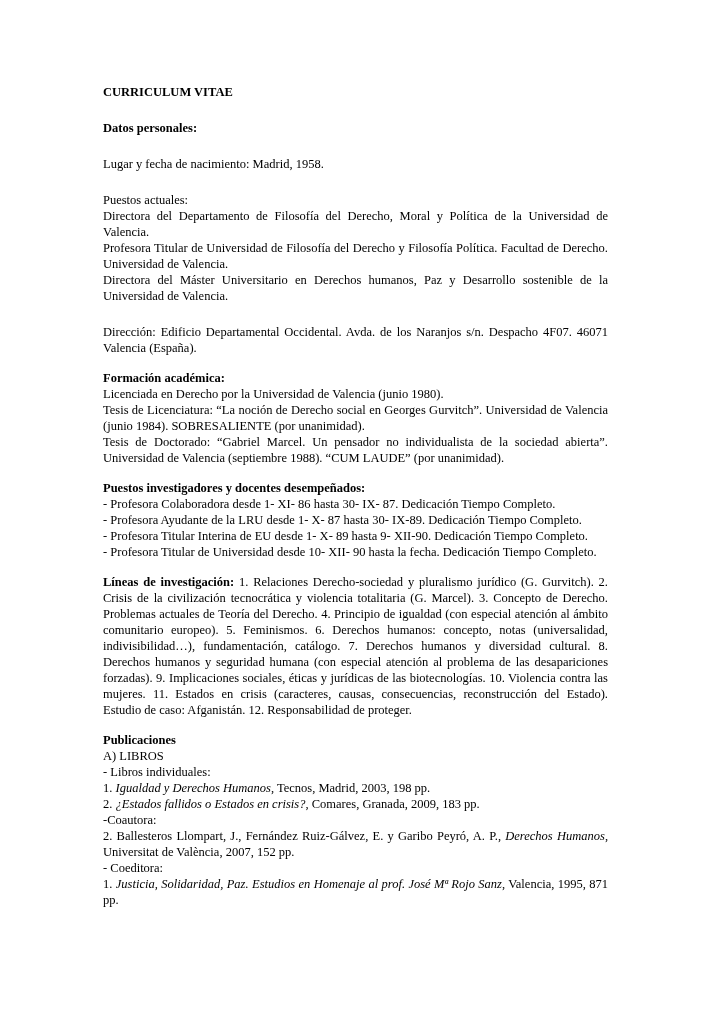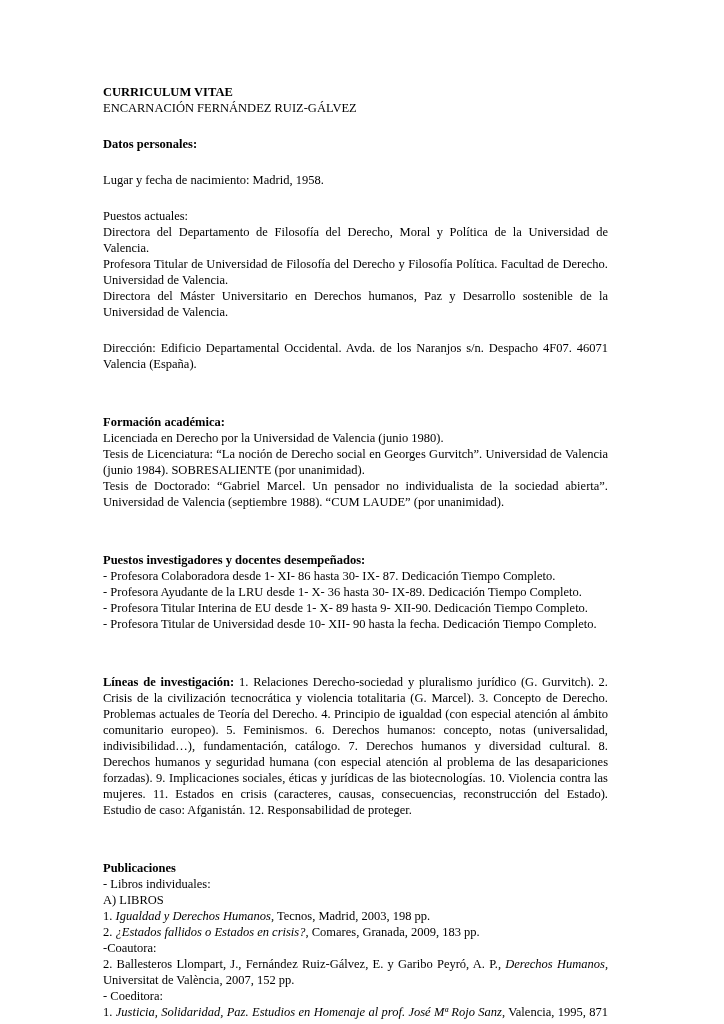--- a/index.html
+++ b/index.html
@@ -12,31 +12,30 @@
     font-size: 12.5px;
     line-height: 16px;
     color: #000000;
     overflow: hidden;
   }
   .page { width: 712px; height: 1024px; padding: 84px 104px 50px 103px; background: #ffffff; }
   p { margin: 0; }
   .b { font-weight: bold; }
   .j { text-align: justify; }
   .gap { margin-top: 20px; }
-  .gap2 { margin-top: 42px; }
+  .gap2 { margin-top: 14px; }
   em { }
 </style>
 </head>
 <body>
 
 <div class="page">
 
   <header>
     <p class="b">CURRICULUM VITAE</p>
-    <p>ENCARNACIÓN FERNÁNDEZ RUIZ-GÁLVEZ</p>
   </header>
 
   <section>
     <p class="b gap">Datos personales:</p>
     <p class="gap">Lugar y fecha de nacimiento: Madrid, 1958.</p>
 
     <div class="gap">
       <p>Puestos actuales:</p>
       <p class="j">Directora del Departamento de Filosofía del Derecho, Moral y Política de la Universidad de Valencia.</p>
       <p class="j">Profesora Titular de Universidad de Filosofía del Derecho y Filosofía Política. Facultad de Derecho. Universidad de Valencia.</p>
@@ -50,31 +49,31 @@
   <section class="gap2">
     <p class="b">Formación académica:</p>
     <p class="j">Licenciada en Derecho por la Universidad de Valencia (junio 1980).</p>
     <p class="j">Tesis de Licenciatura: “La noción de Derecho social en Georges Gurvitch”. Universidad de Valencia (junio 1984). SOBRESALIENTE (por unanimidad).</p>
     <p class="j">Tesis de Doctorado: “Gabriel Marcel. Un pensador no individualista de la sociedad abierta”. Universidad de Valencia (septiembre 1988). “CUM LAUDE” (por unanimidad).</p>
   </section>
 
   <section class="gap2">
     <p class="b">Puestos investigadores y docentes desempeñados:</p>
     <p class="j">- Profesora Colaboradora desde 1- XI- 86 hasta 30- IX- 87. Dedicación Tiempo Completo.</p>
-    <p class="j">- Profesora Ayudante de la LRU desde 1- X- 36 hasta 30- IX-89. Dedicación Tiempo Completo.</p>
+    <p class="j">- Profesora Ayudante de la LRU desde 1- X- 87 hasta 30- IX-89. Dedicación Tiempo Completo.</p>
     <p class="j">- Profesora Titular Interina de EU desde 1- X- 89 hasta 9- XII-90. Dedicación Tiempo Completo.</p>
     <p class="j">- Profesora Titular de Universidad desde 10- XII- 90 hasta la fecha. Dedicación Tiempo Completo.</p>
   </section>
 
   <p class="j gap2"><strong>Líneas de investigación:</strong> <span>1. Relaciones Derecho-sociedad y pluralismo jurídico (G. Gurvitch). 2. Crisis de la civilización tecnocrática y violencia totalitaria (G. Marcel). 3. Concepto de Derecho. Problemas actuales de Teoría del Derecho. 4. Principio de igualdad (con especial atención al ámbito comunitario europeo). 5. Feminismos. 6. Derechos humanos: concepto, notas (universalidad, indivisibilidad…), fundamentación, catálogo. 7. Derechos humanos y diversidad cultural. 8. Derechos humanos y seguridad humana (con especial atención al problema de las desapariciones forzadas). 9. Implicaciones sociales, éticas y jurídicas de las biotecnologías. 10. Violencia contra las mujeres. 11. Estados en crisis (caracteres, causas, consecuencias, reconstrucción del Estado). Estudio de caso: Afganistán. 12. Responsabilidad de proteger.</span></p>
 
   <section class="gap2">
     <p class="b">Publicaciones</p>
+    <p>A) LIBROS</p>
     <p>- Libros individuales:</p>
-    <p>A) LIBROS</p>
 
     <p class="j"><span>1. </span><em>Igualdad y Derechos Humanos</em><span>, Tecnos, Madrid, 2003, 198 pp.</span></p>
 
     <p class="j"><span>2. </span><em>¿Estados fallidos o Estados en crisis?</em><span>, Comares, Granada, 2009, 183 pp.</span></p>
 
     <p>-Coautora:</p>
 
     <p class="j"><span>2. Ballesteros Llompart, J., Fernández Ruiz-Gálvez, E.  y Garibo Peyró, A. P., </span><em>Derechos Humanos</em><span>, Universitat de València, 2007, 152 pp.</span></p>
 
     <p>- Coeditora:</p>

